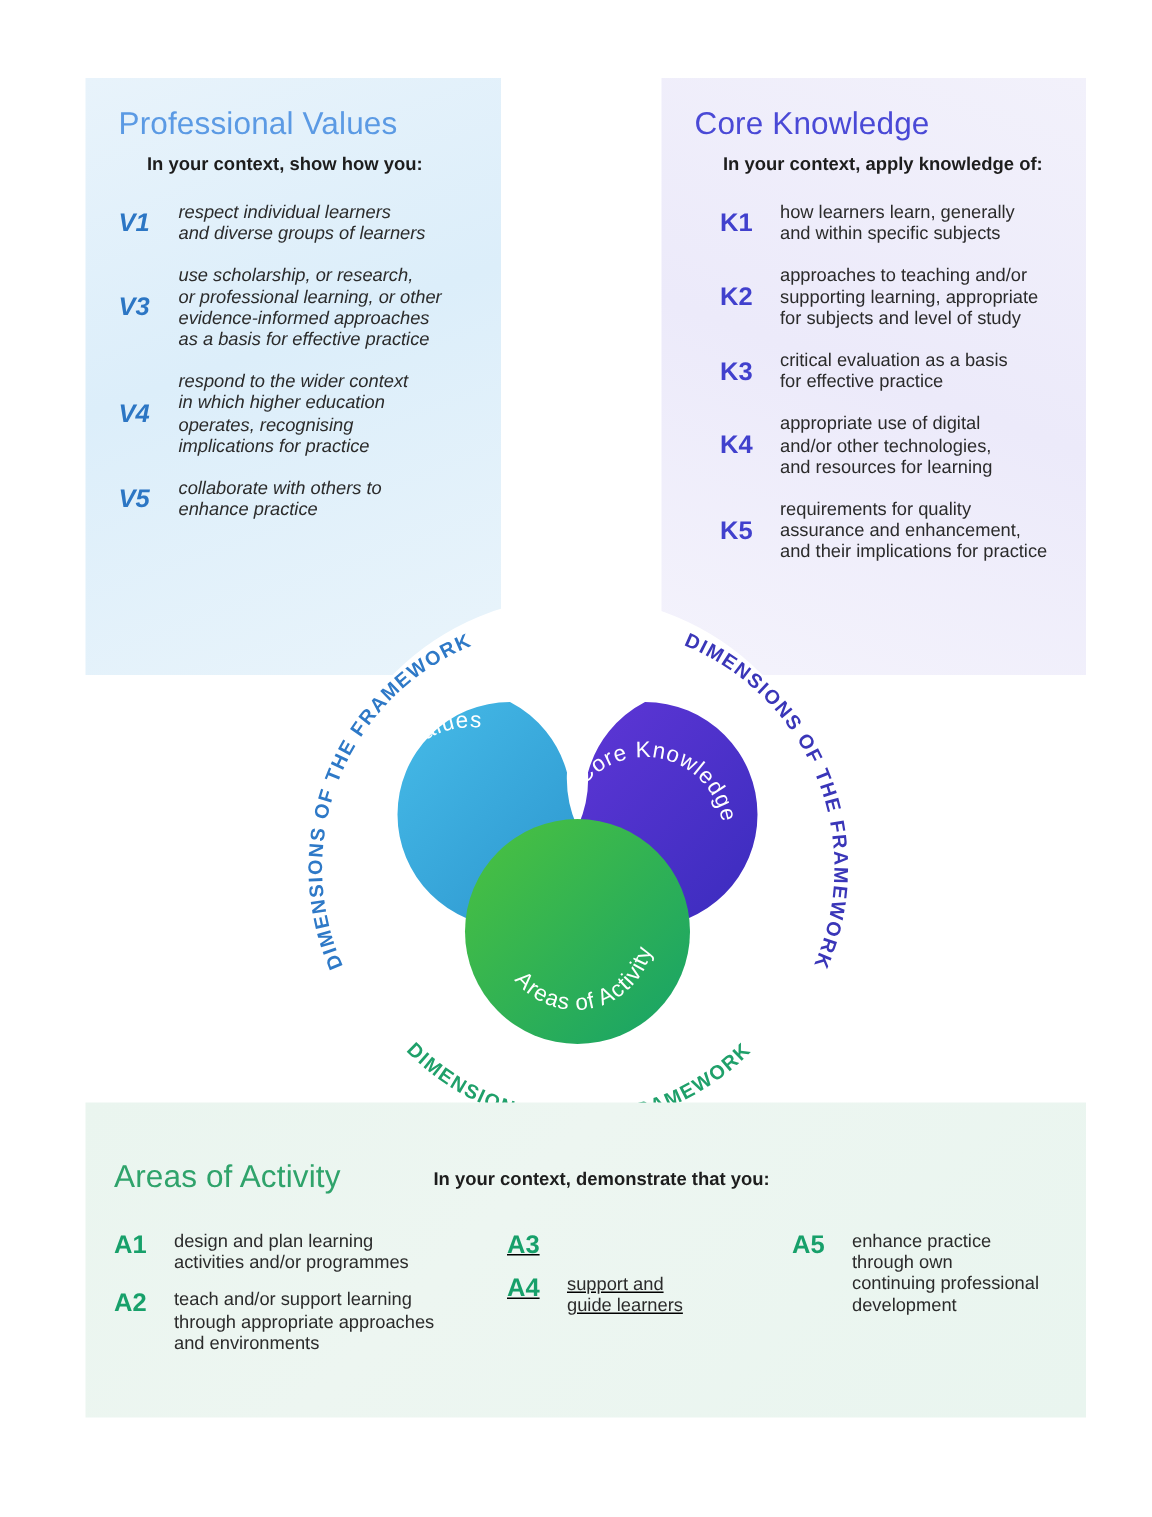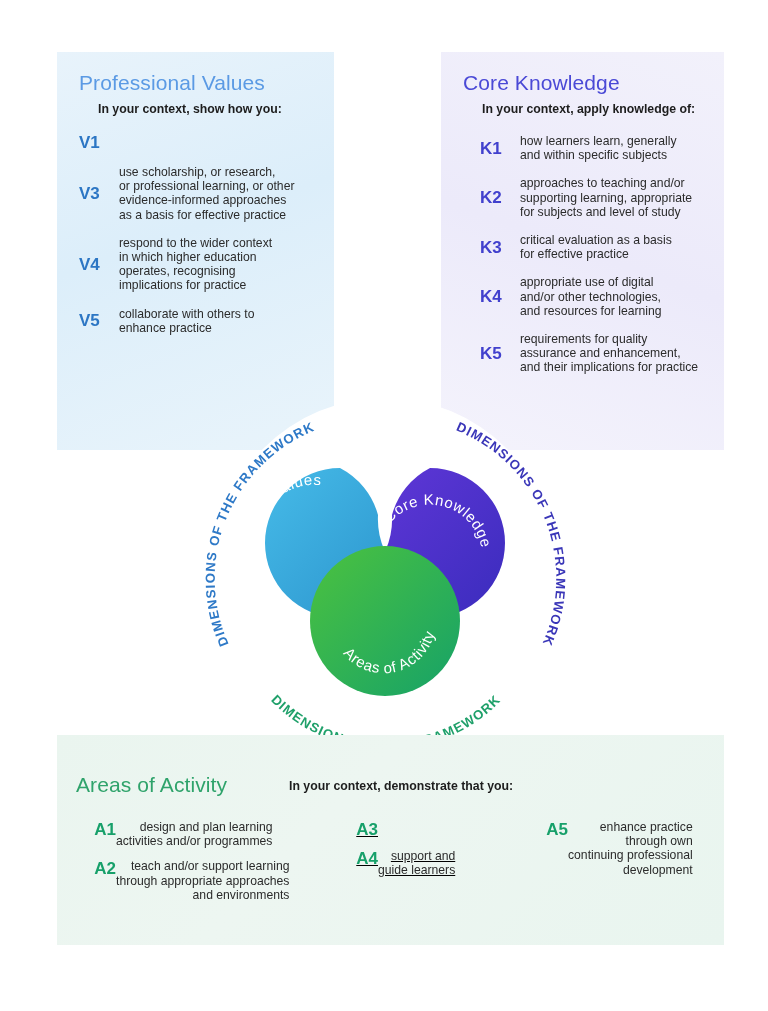--- a/index.html
+++ b/index.html
@@ -64,21 +64,21 @@
     color: #1d1d1d;
     white-space: nowrap;
     padding-left: 19px;
   }
   #lead-values    { left: 22px; top: 50px; }
   #lead-knowledge { left: 22px; top: 50px; }
   #lead-activity  { left: 213px; top: 44px; }
 
   
   .rows { position: absolute; }
-  #rows-values    { left: 22px; top: 82px; width: 240px; }
+  #rows-values    { left: 22px; top: 82px; width: 240px; font-style: italic; }
   #rows-knowledge { left: 39px; top: 82px; width: 245px; }
 
   .row {
     display: flex;
     align-items: center;
     margin-bottom: 14px;
   }
   .row-code {
     width: 40px;
     flex: 0 0 40px;
@@ -97,21 +97,20 @@
   }
 
   
   #cols-activity {
     position: absolute;
     left: 19px;
     top: 85px;
     width: 630px;
     display: flex;
     gap: 0px;
-    text-align: right;
   }
   .col { }
   #col-a1 { width: 262px; }
   #col-a2 { width: 190px; text-decoration: underline; }
   #col-a3 { width: 175px; }
   .col .row { margin-bottom: 11px; align-items: flex-start; }
   .col .row-code { padding-top: 1px; }
 
   
   #venn-wrap {
@@ -138,20 +137,21 @@
 </style>
 </head>
 <body>
 
 <div class="panel" id="panel-values">
   <div class="panel-title" id="title-values">Professional Values</div>
   <div class="panel-lead" id="lead-values">In your context, show how you:</div>
   <div class="rows" id="rows-values">
       <div class="row">
         <div class="row-code">V1</div>
+        <div class="row-text">respect individual learners<br>and diverse groups of learners</div>
       </div>
       <div class="row">
         <div class="row-code">V3</div>
         <div class="row-text">use scholarship, or research,<br>or professional learning, or other<br>evidence-informed approaches<br>as a basis for effective practice</div>
       </div>
       <div class="row">
         <div class="row-code">V4</div>
         <div class="row-text">respond to the wider context<br>in which higher education<br>operates, recognising<br>implications for practice</div>
       </div>
       <div class="row">

